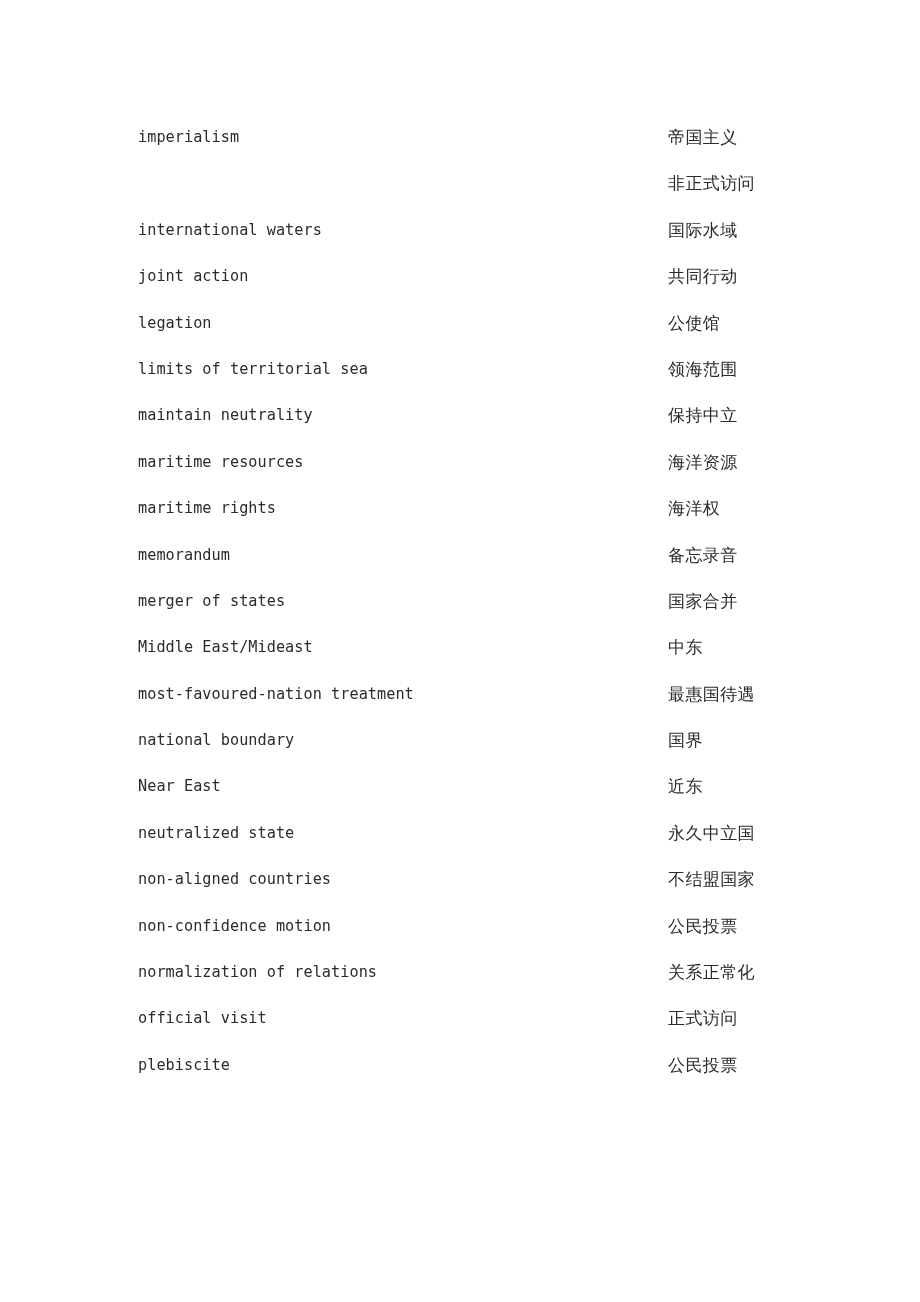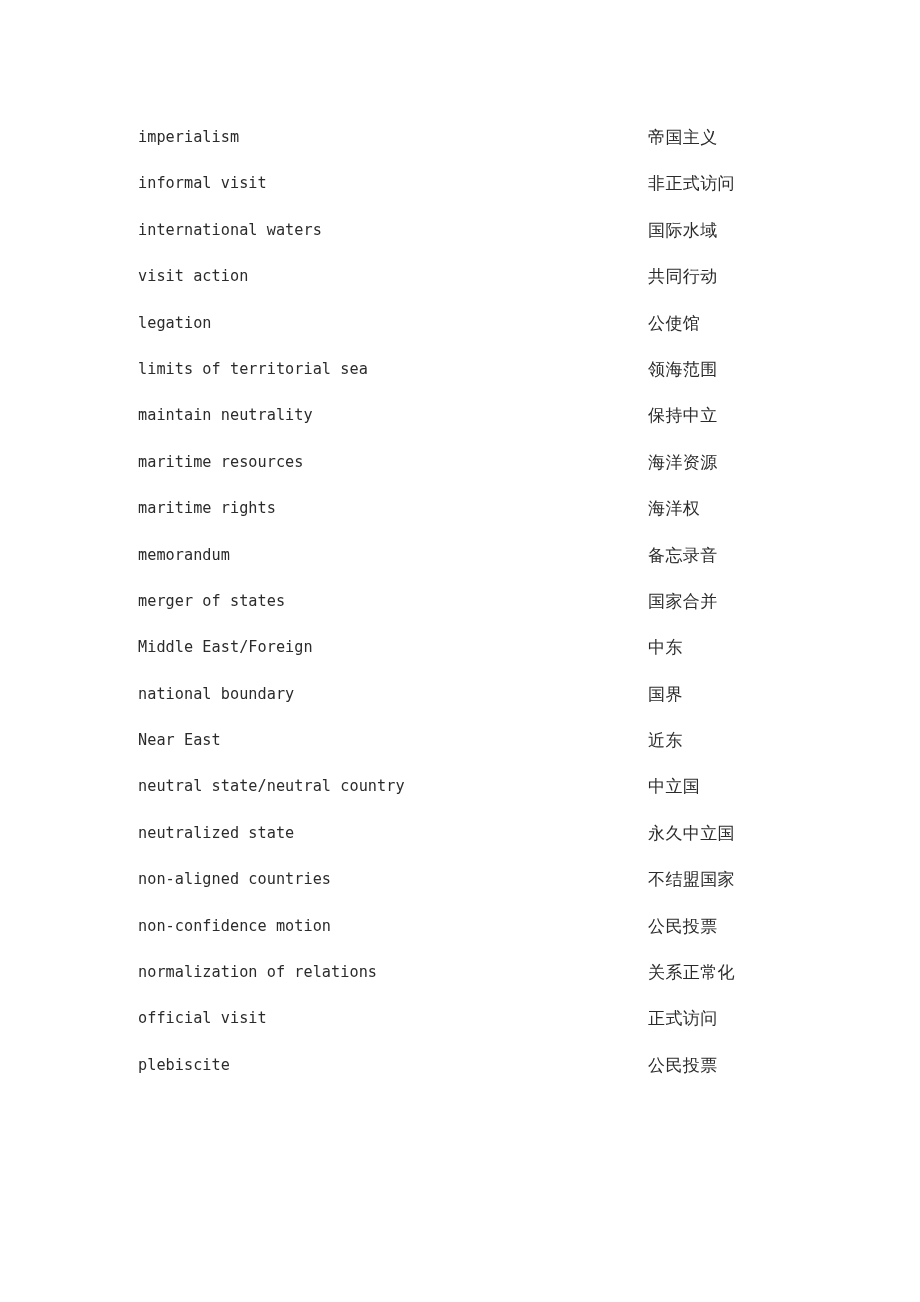--- a/index.html
+++ b/index.html
@@ -49,48 +49,47 @@
     font-family: "DejaVu Sans Mono", "Liberation Mono", monospace;
     font-size: 15.2px;
     letter-spacing: 0.05px;
     color: #2b2b2b;
     font-weight: 400;
   }
 
   .term-zh {
     display: inline-block;
     position: absolute;
-    left: 510px;
+    left: 530px;
     top: 0;
     font-family: "DejaVu Sans", "Liberation Sans", sans-serif;
     font-size: 17px;
     letter-spacing: 0.4px;
     color: #2b2b2b;
     font-weight: 400;
   }
 </style>
 </head>
 <body>
 
 <div id="glossary-page">
   <div id="glossary-list">
       <div class="glossary-row">
         <span class="term-en">imperialism</span>
         <span class="term-zh">帝国主义</span>
       </div>
       <div class="glossary-row">
-        <span class="term-en">informal visit</span>
         <span class="term-zh">非正式访问</span>
       </div>
       <div class="glossary-row">
         <span class="term-en">international waters</span>
         <span class="term-zh">国际水域</span>
       </div>
       <div class="glossary-row">
-        <span class="term-en">visit action</span>
+        <span class="term-en">joint action</span>
         <span class="term-zh">共同行动</span>
       </div>
       <div class="glossary-row">
         <span class="term-en">legation</span>
         <span class="term-zh">公使馆</span>
       </div>
       <div class="glossary-row">
         <span class="term-en">limits of territorial sea</span>
         <span class="term-zh">领海范围</span>
       </div>
@@ -108,34 +107,34 @@
       </div>
       <div class="glossary-row">
         <span class="term-en">memorandum</span>
         <span class="term-zh">备忘录音</span>
       </div>
       <div class="glossary-row">
         <span class="term-en">merger of states</span>
         <span class="term-zh">国家合并</span>
       </div>
       <div class="glossary-row">
-        <span class="term-en">Middle East/Foreign</span>
+        <span class="term-en">Middle East/Mideast</span>
         <span class="term-zh">中东</span>
+      </div>
+      <div class="glossary-row">
+        <span class="term-en">most-favoured-nation treatment</span>
+        <span class="term-zh">最惠国待遇</span>
       </div>
       <div class="glossary-row">
         <span class="term-en">national boundary</span>
         <span class="term-zh">国界</span>
       </div>
       <div class="glossary-row">
         <span class="term-en">Near East</span>
         <span class="term-zh">近东</span>
-      </div>
-      <div class="glossary-row">
-        <span class="term-en">neutral state/neutral country</span>
-        <span class="term-zh">中立国</span>
       </div>
       <div class="glossary-row">
         <span class="term-en">neutralized state</span>
         <span class="term-zh">永久中立国</span>
       </div>
       <div class="glossary-row">
         <span class="term-en">non-aligned countries</span>
         <span class="term-zh">不结盟国家</span>
       </div>
       <div class="glossary-row">

